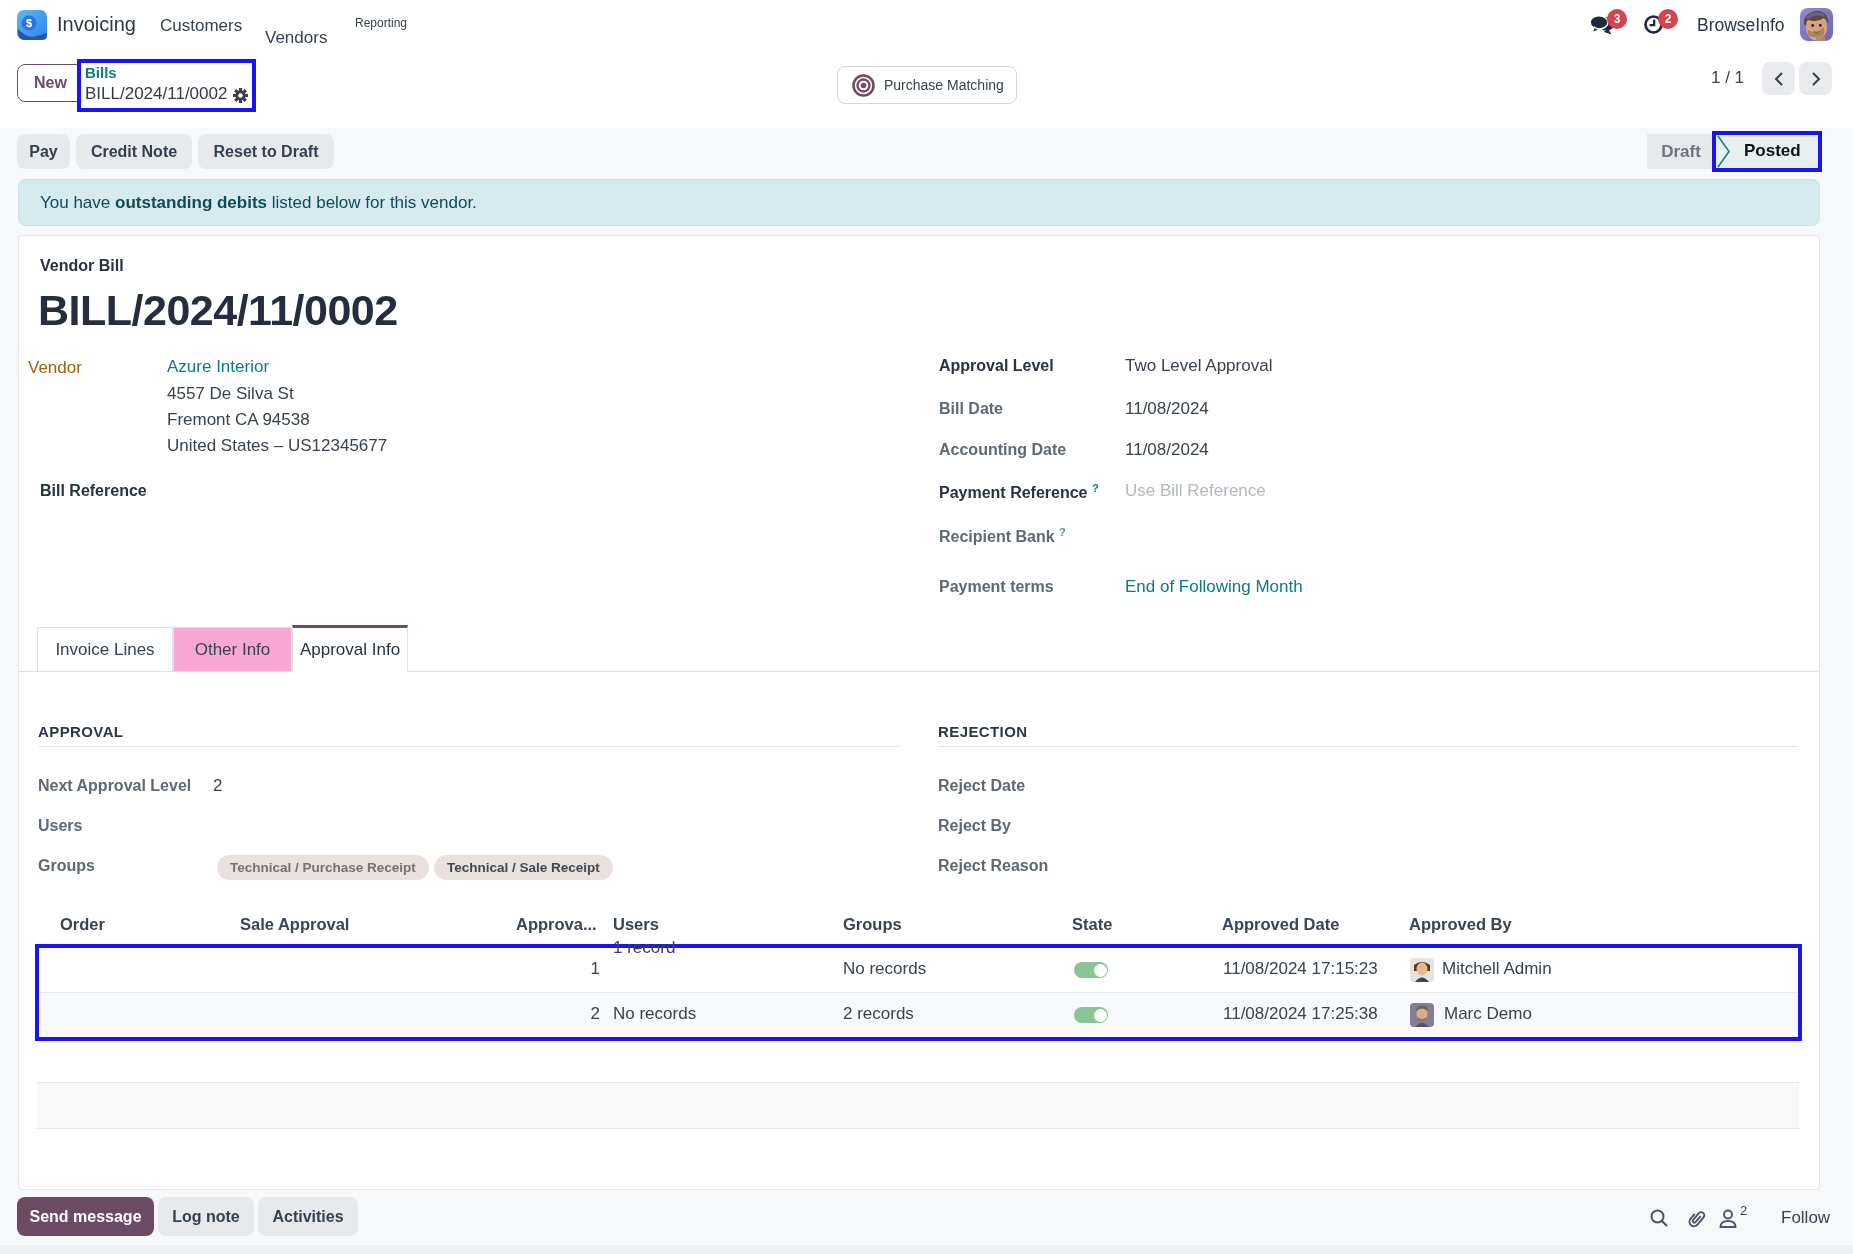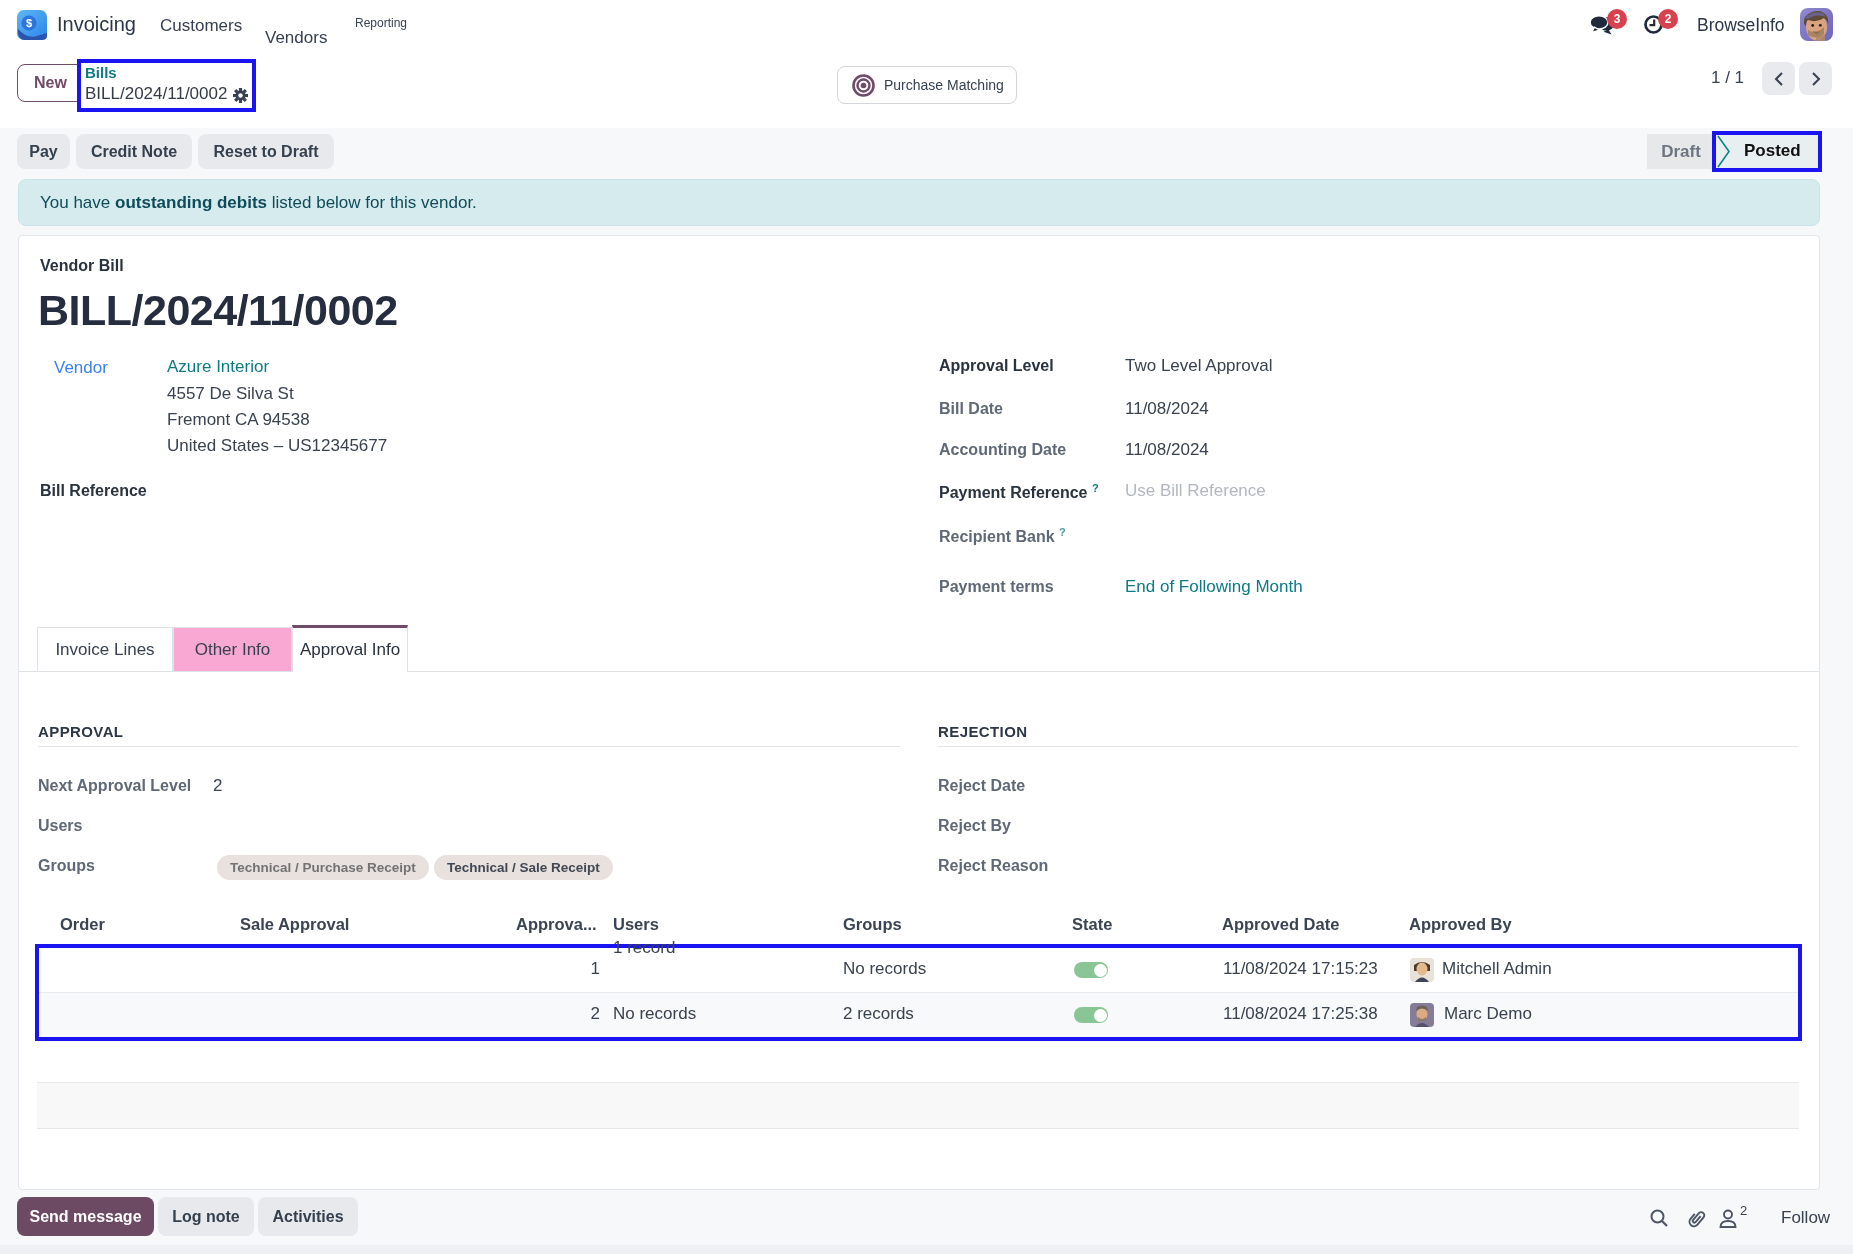--- a/index.html
+++ b/index.html
@@ -124,21 +124,21 @@
 <div class="a" style="left:1744px;top:141px;font-size:17px;font-weight:bold;color:#111">Posted</div>
 
 <div class="a" style="left:18px;top:179px;width:1802px;height:47px;background:#d6ebee;border:1px solid #c7e3e8;border-radius:8px"></div>
 <div class="a" style="left:40px;top:193px;font-size:17px;color:#0f4c59">You have <b>outstanding debits</b> listed below for this vendor.</div>
 
 <div class="a" style="left:18px;top:235px;width:1802px;height:955px;background:#fff;border:1px solid #e3e5ea;border-radius:4px"></div>
 
 <div class="a lbld" style="left:40px;top:257px">Vendor Bill</div>
 <div class="a" style="left:38px;top:286px;font-size:43px;font-weight:bold;color:#252d3e;letter-spacing:-0.5px">BILL/2024/11/0002</div>
 
-<div class="a" style="left:54px;top:358px;font-size:17px;color:#3b82f6">Vendor</div>
+<div class="a" style="left:28px;top:358px;font-size:17px;color:#a16207">Vendor</div>
 <div class="a teal" style="left:167px;top:357px;font-size:17px">Azure Interior</div>
 <div class="a val" style="left:167px;top:384px">4557 De Silva St</div>
 <div class="a val" style="left:167px;top:410px">Fremont CA 94538</div>
 <div class="a val" style="left:167px;top:436px">United States – US12345677</div>
 <div class="a lbld" style="left:40px;top:482px">Bill Reference</div>
 
 <div class="a lbld" style="left:939px;top:357px">Approval Level</div>
 <div class="a val" style="left:1125px;top:356px">Two Level Approval</div>
 <div class="a lblg" style="left:939px;top:400px">Bill Date</div>
 <div class="a val" style="left:1125px;top:399px">11/08/2024</div>

